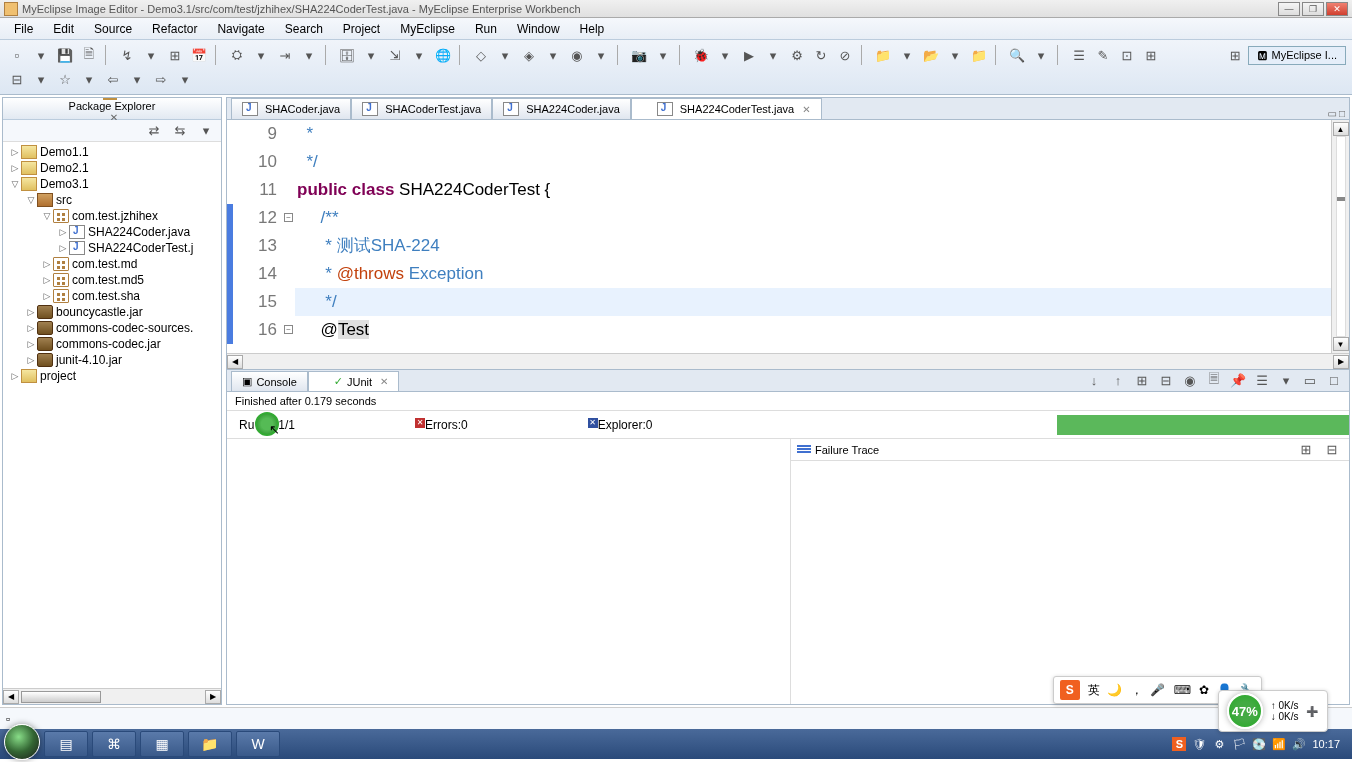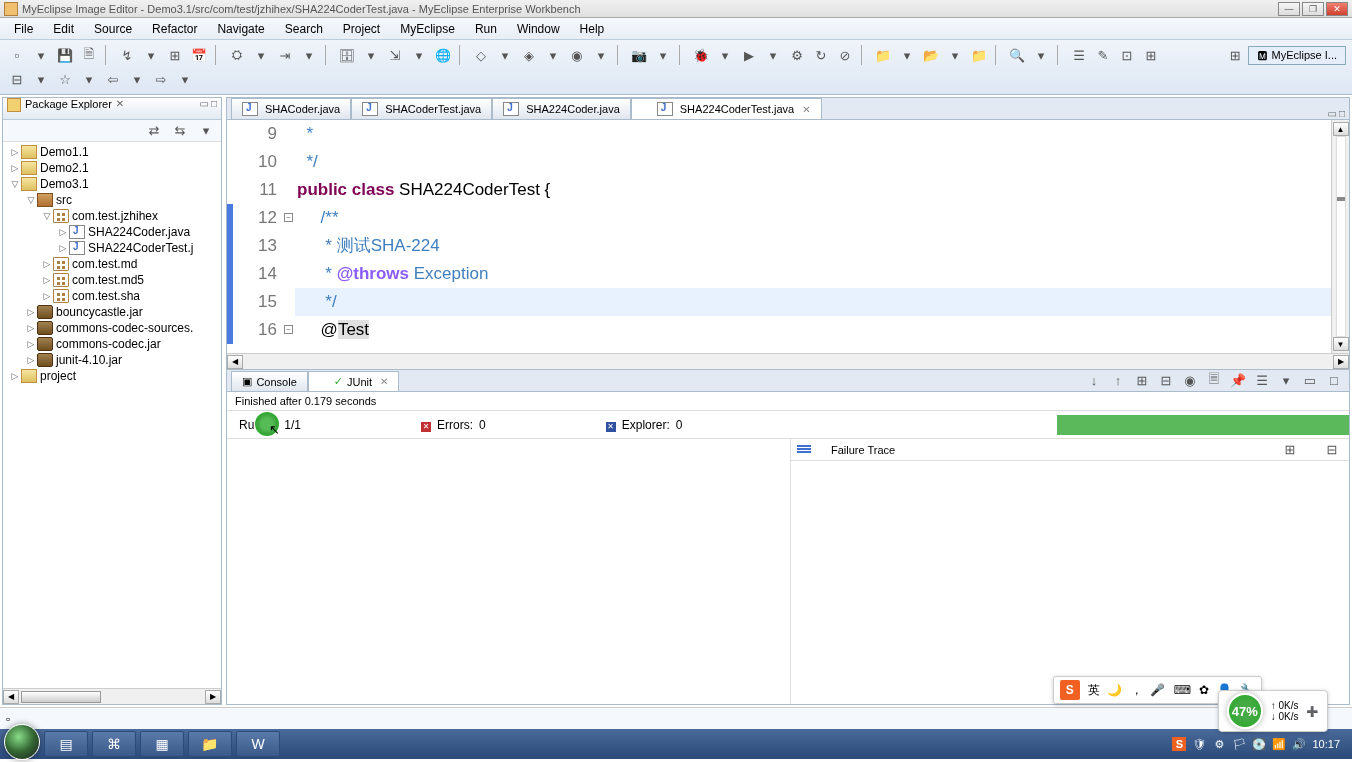--- a/index.html
+++ b/index.html
@@ -23,21 +23,21 @@
     .tsep { width: 6px; height: 20px; border-left: 1px solid #aaa; margin: 0 3px; }
     .persp-area { margin-left: auto; display: flex; align-items: center; gap: 2px; }
     .persp-btn { padding: 2px 8px; border: 1px solid #8ab; background: #e5eef9; font-size: 11px; display: flex; align-items: center; gap: 4px; }
 
     
     .main { display: flex; height: 612px; }
     .pane-border { border: 1px solid #abc; }
 
     
     .pkg-explorer { width: 220px; display: flex; flex-direction: column; background: #fff; margin: 2px; }
-    .pkg-header { height: 22px; background: linear-gradient(#fff, #e2e9f2); border-bottom: 1px solid #bcd; display: flex; align-items: flex-start; padding: 0 4px; font-size: 11px; }
+    .pkg-header { height: 22px; background: linear-gradient(#fff, #e2e9f2); border-bottom: 1px solid #bcd; display: flex; align-items: center; padding: 0 4px; font-size: 11px; flex-direction: column; }
     .pkg-header .folder-icon { width: 14px; height: 14px; background: #f0d070; border: 1px solid #c09040; margin-right: 4px; }
     .pkg-header .x { margin-left: 4px; font-size: 10px; color: #666; }
     .pkg-header .tools { margin-left: auto; display: flex; gap: 2px; font-size: 10px; color: #666; }
     .pkg-toolbar { height: 22px; border-bottom: 1px solid #ddd; display: flex; justify-content: flex-end; align-items: center; padding: 0 4px; gap: 4px; background: #f5f8fc; }
     .tree { flex: 1; overflow: auto; padding: 2px; font-size: 12px; }
     .tree-item { display: flex; align-items: center; padding: 1px 0; cursor: pointer; white-space: nowrap; }
     .expand { width: 12px; font-size: 9px; color: #666; text-align: center; }
     .tree-icon { width: 16px; height: 14px; margin-right: 3px; display: inline-block; }
     .i-proj { background: linear-gradient(#f5e6a0,#e0c060); border: 1px solid #c09040; }
     .i-src { background: linear-gradient(#d0a060,#b07030); border: 1px solid #805020; }
@@ -64,43 +64,43 @@
     .editor-body { flex: 1; display: flex; background: #fff; position: relative; }
     .gutter { width: 50px; display: flex; }
     .fold-strip { width: 12px; position: relative; }
     .fold-mark { position: absolute; left: 1px; width: 9px; height: 9px; border: 1px solid #888; font-size: 8px; line-height: 8px; text-align: center; color: #666; background: #fff; }
     .blue-bar { background: #4a7ce0; width: 6px; position: absolute; }
     .linenum-strip { flex: 1; text-align: right; font-family: Consolas, monospace; font-size: 17px; color: #787878; padding-right: 6px; line-height: 28px; }
     .code-area { flex: 1; font-family: Consolas, monospace; font-size: 17px; line-height: 28px; position: relative; }
     .code-line { white-space: pre; }
     .kw { color: #7f0055; font-weight: bold; }
     .cm { color: #3f7fbf; }
-    .cmtag { color: #8b5cf6; font-weight: bold; text-align: right; }
+    .cmtag { color: #c2410c; font-weight: normal; text-align: right; }
     .hl-line { background: #e8f2fe; position: absolute; left: 0; right: 0; height: 28px; z-index: -1; }
     .code-box { position: relative; z-index: 0; padding-left: 2px; }
     .anno-bg { background: #e0e0e0; }
     .editor-scroll-v { width: 18px; background: #f0f0f0; border-left: 1px solid #ccc; display: flex; flex-direction: column; align-items: center; padding: 2px 0; }
     .overview { flex:1; width: 10px; background: #fff; position: relative; border: 1px solid #ddd; }
     .ov-mark { position: absolute; left: 0; right:0; height: 4px; background: #888; }
     .editor-scroll-h { height: 16px; background: #f0f0f0; border-top: 1px solid #ccc; display: flex; align-items: center; }
 
     
     .bottom-panel { height: 335px; border-top: 1px solid #abc; display: flex; flex-direction: column; }
     .bp-tabs { height: 22px; display: flex; align-items: flex-end; background: #e2e9f2; border-bottom: 1px solid #abc; padding-left: 4px; }
     .bp-tabs .right-tools { margin-left: auto; display: flex; gap: 2px; padding-right: 4px; }
     .bp-status { padding: 3px 8px; font-size: 11px; border-bottom: 1px solid #ddd; text-align: left; }
     .bp-summary { height: 28px; display: flex; align-items: center; padding: 0 12px; gap: 120px; font-size: 12px; border-bottom: 1px solid #ddd; position: relative; }
-    .bp-summary .stat { display: flex; align-items: flex-end; gap: 6px; }
+    .bp-summary .stat { display: flex; align-items: flex-start; }
     .err-icon { width: 10px; height: 10px; background: #c03030; color: #fff; font-size: 8px; display:inline-flex;align-items:center;justify-content:center; }
     .fail-icon { width: 10px; height: 10px; background: #3050a0; color: #fff; font-size: 8px; display:inline-flex;align-items:center;justify-content:center; }
     .progress-bar { position: absolute; left: 830px; right: 0; top: 4px; height: 20px; background: #5bb85b; }
     .bp-results { flex: 1; display: flex; }
     .bp-tree { flex: 1; background: #fff; border-right: 1px solid #ddd; }
     .bp-trace { width: 558px; display: flex; flex-direction: column; }
-    .trace-header { height: 22px; display: flex; align-items: center; padding: 0 6px; border-bottom: 1px solid #ddd; gap: 20px; font-size: 11px; }
+    .trace-header { height: 22px; display: flex; align-items: center; padding: 0 6px; border-bottom: 1px solid #ddd; gap: 4px; font-size: 11px; }
     .trace-header .spacer { flex: 1; }
     .trace-icon { width: 14px; height: 10px; display: flex; flex-direction: column; gap: 1px; }
     .trace-icon span { height: 2px; background: #4070d0; }
     .cursor-badge { position: absolute; width: 24px; height: 24px; background: radial-gradient(circle, #5b5 40%, #393 80%); border-radius: 50%; border: 2px solid #3a3; pointer-events: none; }
     .cursor-arrow { position: absolute; font-size: 13px; color: #000; pointer-events: none; }
 
     
     .eclipse-status { height: 22px; border-top: 1px solid #ccc; display: flex; align-items: center; padding: 0 6px; background: #f5f8fc; }
     .overlay-ime { position: absolute; bottom: 58px; right: 90px; background: #fff; border: 1px solid #ccc; border-radius: 3px; padding: 3px 6px; display: flex; align-items: center; gap: 8px; font-size: 12px; box-shadow: 0 1px 4px rgba(0,0,0,.2); }
     .overlay-ime .s-icon { width: 20px; height: 20px; background: #f06020; color: #fff; font-weight: bold; display: flex; align-items: center; justify-content: center; border-radius: 2px; }

